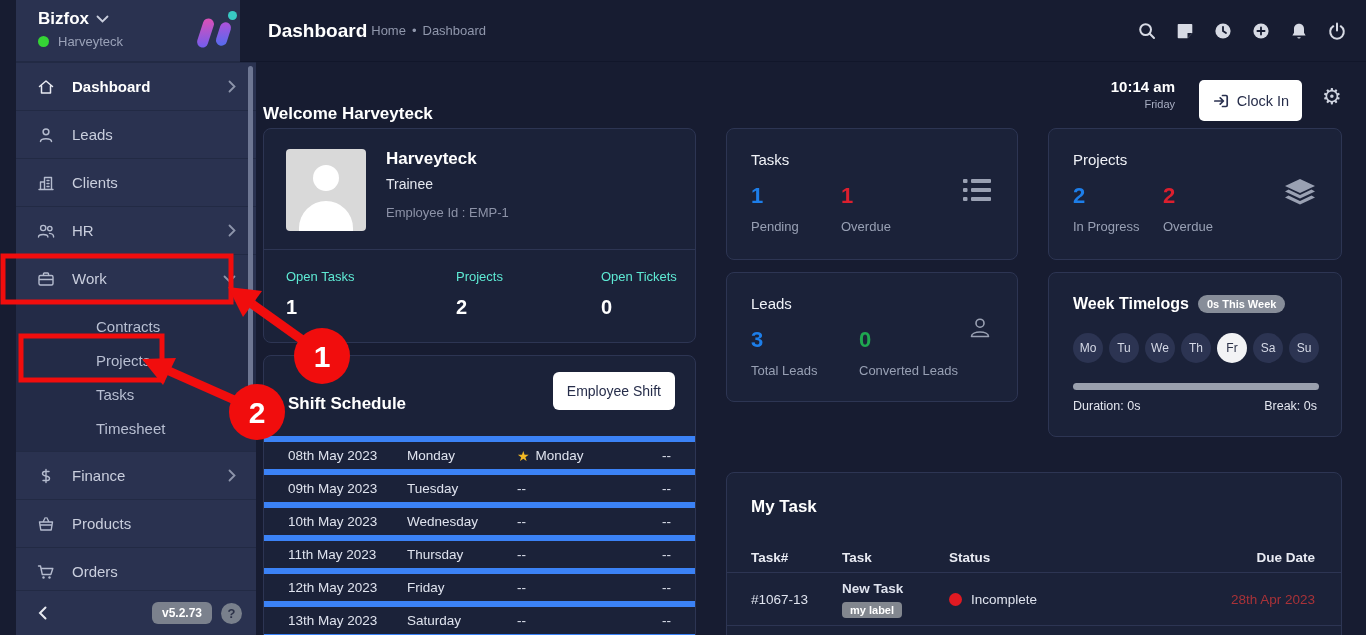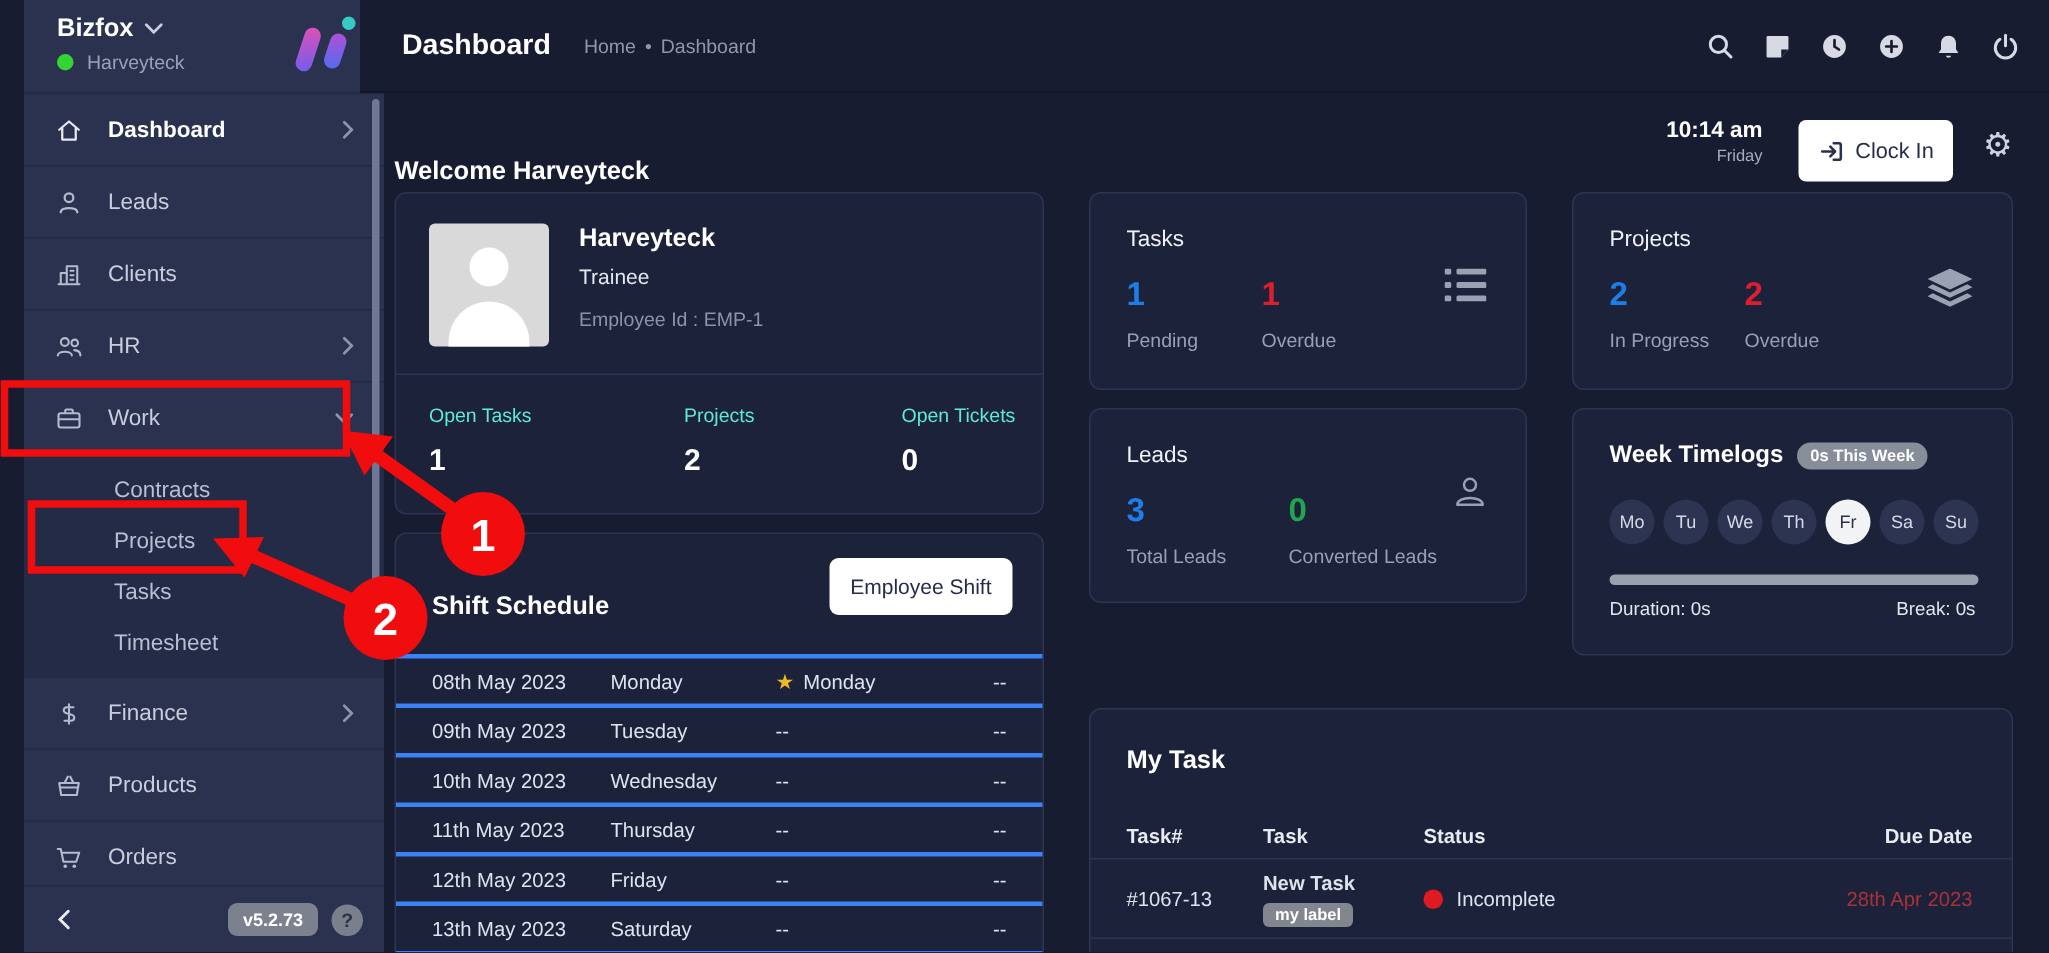--- a/index.html
+++ b/index.html
@@ -21,37 +21,37 @@
     background:linear-gradient(160deg,#b44fd8,#4f6df0); transform:rotate(18deg); }
   .logo .dot { position:absolute; right:3px; top:3px; width:9px; height:9px; border-radius:50%; background:#38c9c4; }
 
   .menu-item { height:48px; display:flex; align-items:center; padding:0 20px; border-top:1px solid #222a44; cursor:pointer; }
   .menu-item:first-child { border-top:none; }
   .mi-icon { width:20px; height:20px; margin-right:16px; flex:none; }
   .mi-label { font-size:15px; color:#c9cedd; }
   .mi-label.active { color:#fff; font-weight:bold; }
   .mi-chevron { margin-left:auto; }
   .submenu { background:#232b47; border-top:1px solid #222a44; padding:6px 0; }
-  .sub-item { height:34px; display:flex; align-items:center; padding-left:60px; font-size:15px; color:#b8bfd2; cursor:pointer; }
+  .sub-item { height:34px; display:flex; align-items:center; padding-left:80px; font-size:15px; color:#b8bfd2; cursor:pointer; }
 
   .sb-scrollthumb { position:absolute; right:3px; top:66px; width:5px; height:322px; background:#6e7793; border-radius:3px; }
 
   .sb-footer { position:absolute; left:0; bottom:0; width:240px; height:45px; background:#2a3250;
     border-top:1px solid #222a44; display:flex; align-items:center; }
   .collapse-btn { margin-left:22px; cursor:pointer; display:flex; }
   .ver-badge { margin-left:auto; background:#7b818d; color:#fff; font-size:12px; font-weight:bold;
     padding:4px 10px; border-radius:6px; }
   .help-btn { width:21px; height:21px; border-radius:50%; background:#79808c; color:#2b3148; font-size:13px;
     font-weight:bold; display:flex; align-items:center; justify-content:center; margin:0 14px 0 9px; cursor:pointer; }
 
   
   .topbar { position:absolute; left:240px; top:0; width:1126px; height:62px; background:#171c31;
     border-bottom:1px solid #11162a; display:flex; align-items:center; }
   .tb-title { font-size:19px; font-weight:bold; margin-left:28px; }
-  .tb-crumb { font-size:13px; color:#9097ac; margin-left:22px; display:flex; gap:6px; }
+  .tb-crumb { font-size:13px; color:#9097ac; margin-left:4px; display:flex; gap:6px; }
   .tb-icons { margin-left:auto; margin-right:19px; display:flex; gap:18px; align-items:center; }
   .tb-icons .icon-btn { width:20px; height:20px; cursor:pointer; display:flex; }
 
   
   .main { position:absolute; left:240px; top:62px; width:1126px; height:573px; overflow:hidden; }
   .welcome { position:absolute; left:23px; top:42px; font-size:17px; font-weight:bold; }
   .time-block { position:absolute; right:191px; top:16px; text-align:right; }
   .time-big { font-size:15px; font-weight:bold; }
   .time-day { font-size:11px; color:#a8aec2; margin-top:3px; }
   .clockin-btn { position:absolute; left:959px; top:18px; width:103px; height:41px; background:#fff; color:#262d4a;
@@ -97,21 +97,21 @@
   .wk-day.active { background:#f2f3f5; color:#2b3148; }
   .wk-bar { position:absolute; left:24px; top:110px; width:246px; height:7px; background:#9aa0ae; border-radius:4px; }
   .wk-foot { position:absolute; left:24px; right:24px; top:126px; display:flex; justify-content:space-between;
     font-size:12.5px; color:#e3e6ef; }
 
   
   .sh-title { position:absolute; left:24px; top:38px; font-size:17px; font-weight:bold; }
   .sh-btn { position:absolute; right:20px; top:16px; background:#fff; color:#262d4a; border:none; border-radius:6px;
     padding:11px 14px; font-size:14px; font-family:inherit; cursor:pointer; }
   .sh-table { position:absolute; left:0; top:80px; width:100%; }
-  .sh-row { height:33px; display:flex; align-items:center; border-top:3px solid #3b82f6; font-size:13.5px; color:#dfe3ee; }
+  .sh-row { height:33px; display:flex; align-items:center; border-top:6px solid #3b82f6; font-size:13.5px; color:#dfe3ee; }
   .sr-date { width:143px; padding-left:24px; }
   .sr-day { width:110px; }
   .sr-shift { width:120px; display:flex; align-items:center; gap:6px; }
   .star { color:#f2b824; font-size:14px; }
   .sr-extra { margin-left:auto; padding-right:24px; }
 
   
   .mt-title { position:absolute; left:24px; top:24px; font-size:17px; font-weight:bold; }
   .mt-head { position:absolute; left:0; top:70px; width:100%; height:30px; display:flex; align-items:center;
     font-size:13.5px; font-weight:bold; color:#e9ebf3; border-bottom:1px solid #2d3553; }

